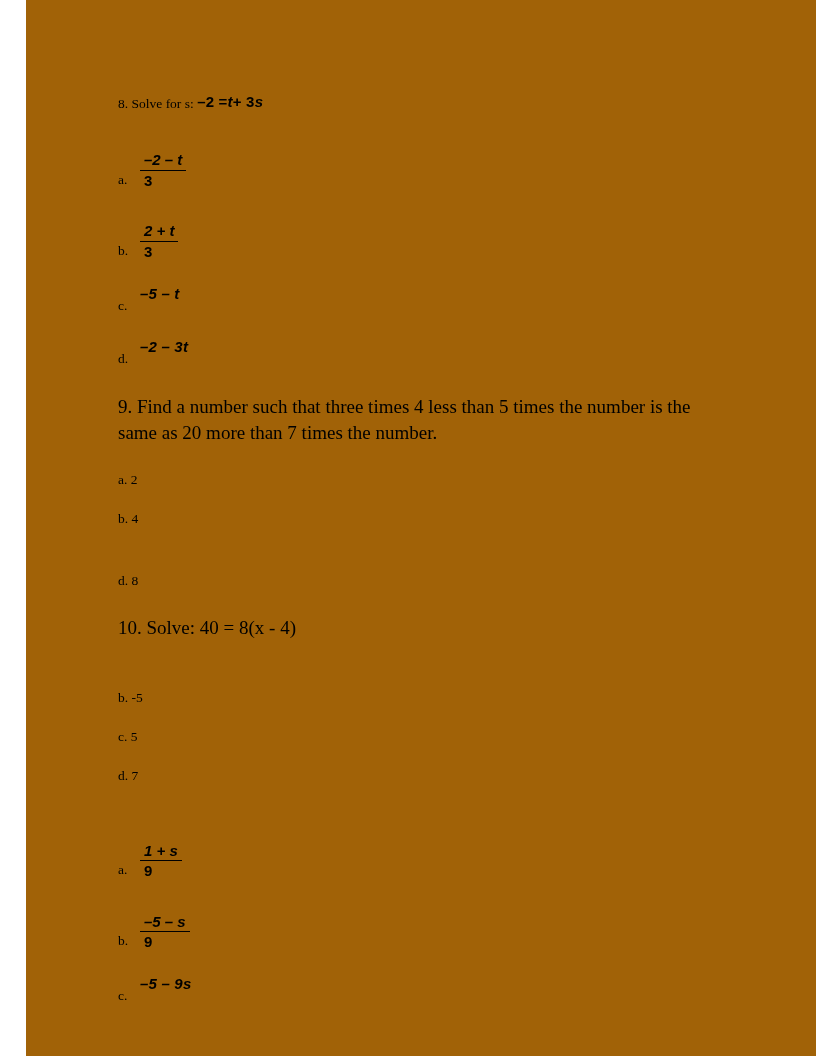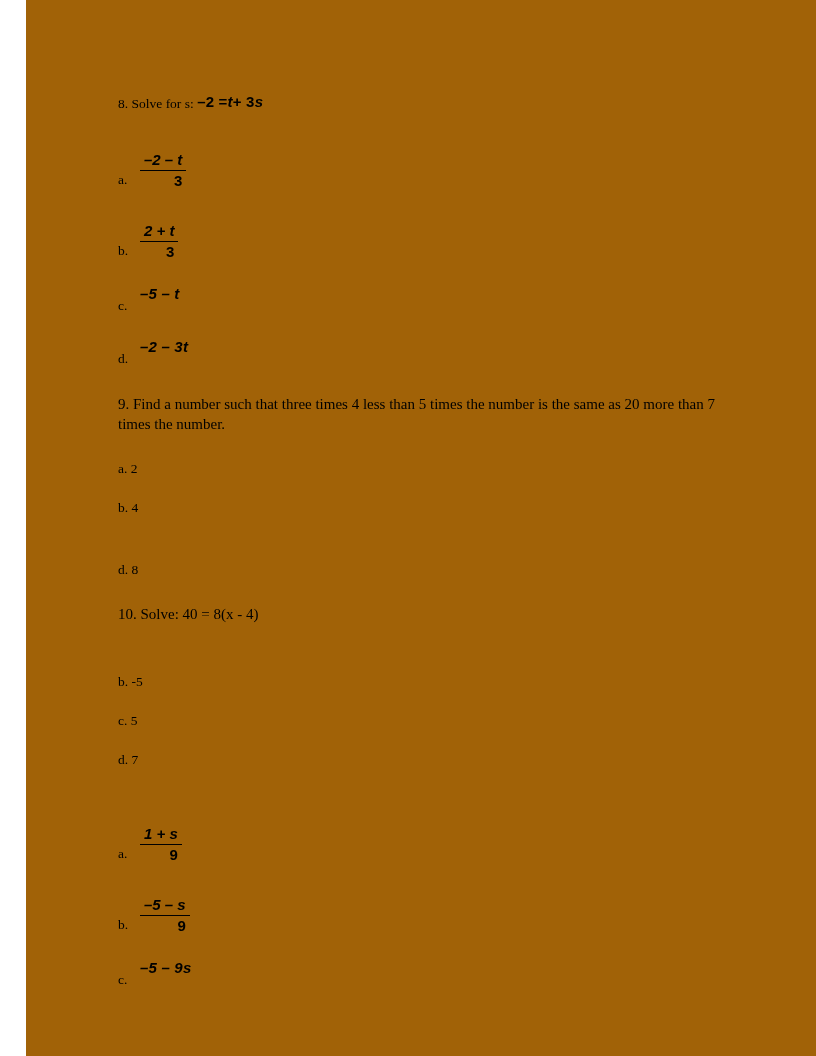--- a/index.html
+++ b/index.html
@@ -51,21 +51,21 @@
     position: relative;
     top: -1px;
   }
   .question .mathexp .rm {
     font-style: normal;
   }
 
   
   .question-par {
     font-family: "Liberation Serif", serif;
-    font-size: 15px;
+    font-size: 19px;
     line-height: 1.38;
     width: 612px;
     margin: 0;
   }
 
   
   .answer {
     font-family: "Liberation Serif", serif;
     font-size: 13.5px;
     margin: 0;
@@ -86,21 +86,21 @@
   }
   .frac-row .lbl {
     font-family: "Liberation Serif", serif;
     font-size: 13.5px;
     width: 22px;
     padding-bottom: 3px;
     flex: 0 0 auto;
   }
   .frac {
     display: inline-block;
-    text-align: right;
+    text-align: left;
     font-family: "Liberation Sans", sans-serif;
     font-weight: bold;
     font-style: italic;
     font-size: 15px;
     line-height: 1.15;
     padding-bottom: 2px;
   }
   .frac .num {
     display: block;
     padding: 0 4px 1px 4px;

